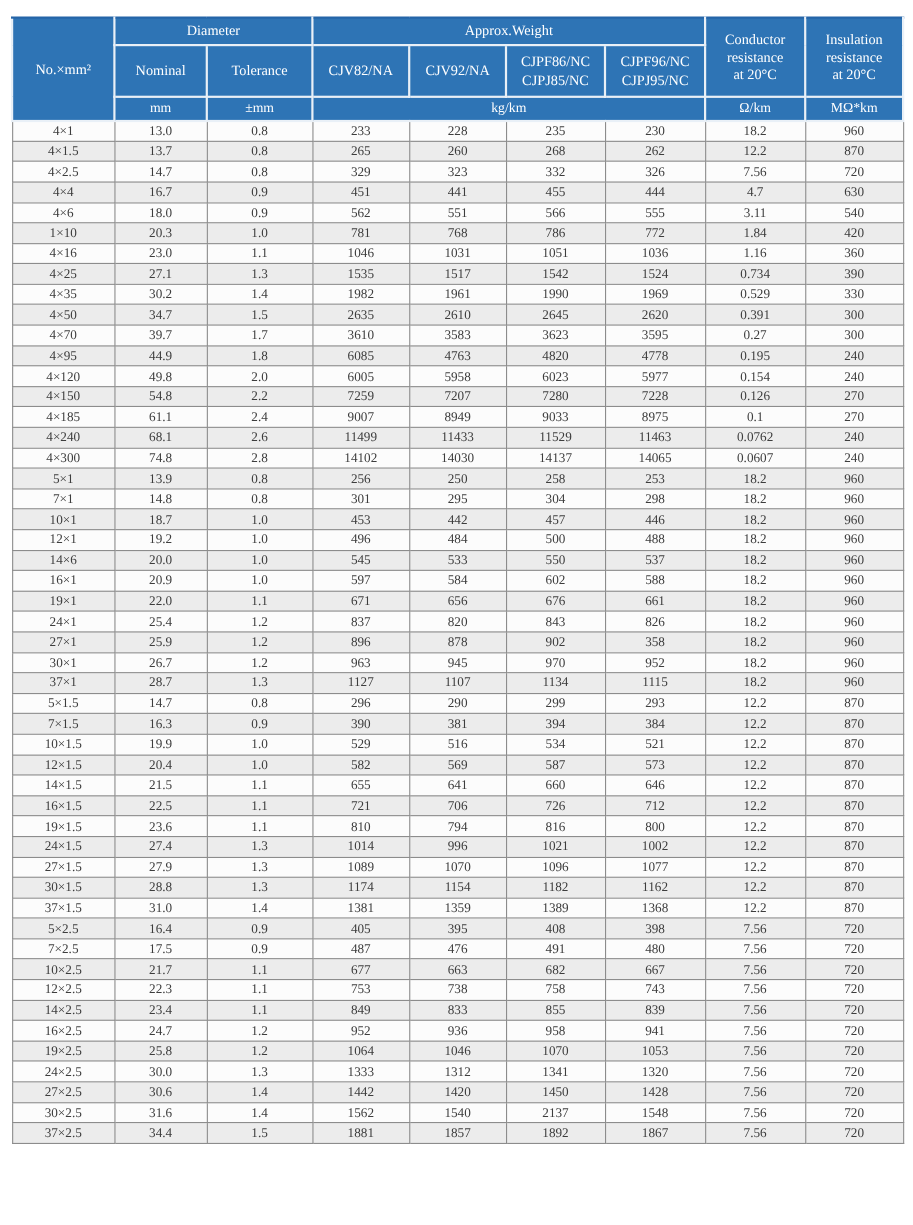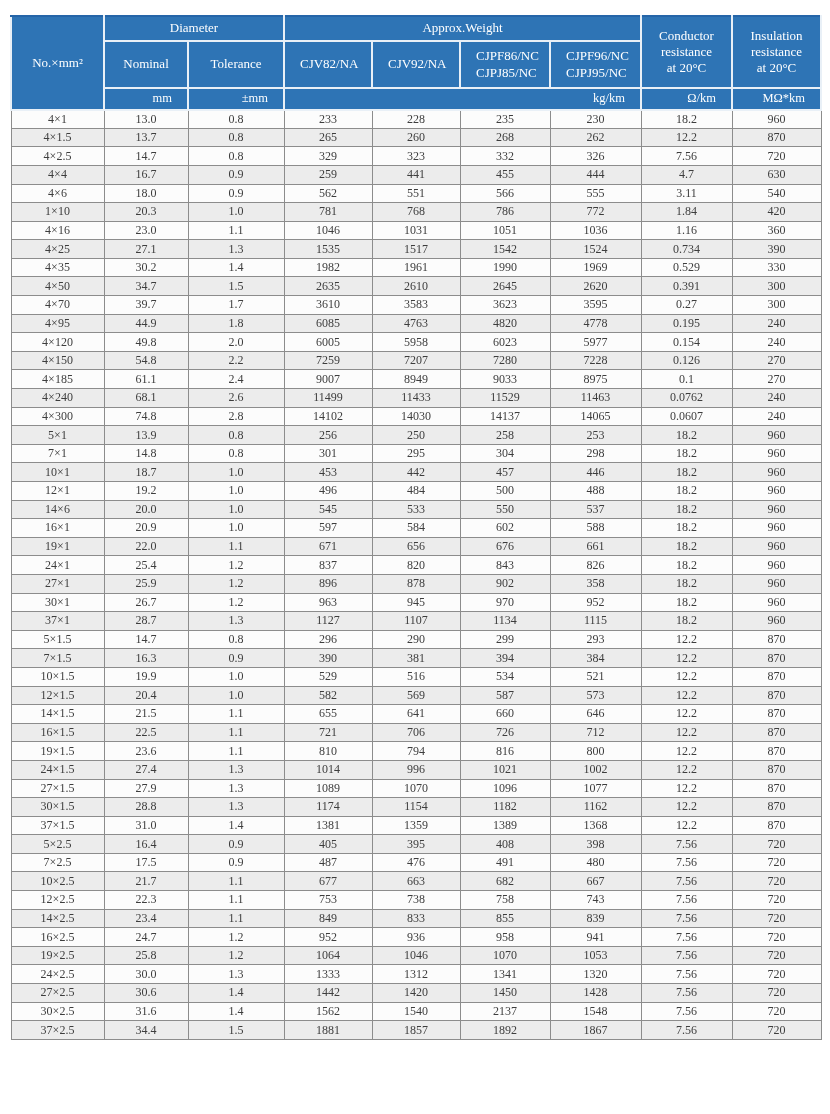--- a/index.html
+++ b/index.html
@@ -21,25 +21,25 @@
   thead th {
     background:#2e74b5;
     color:#ffffff;
     font-weight:normal;
     font-size:13px;
     line-height:1.25;
     text-align:center;
     vertical-align:middle;
     border:2px solid #e9f0f7;
     border-top:2px solid #2565a8;
-    padding:2px 15px;
+    padding:2px 1px;
   }
   thead tr.band1 th { height:25px; }
   thead tr.band2 th { height:47px; }
-  thead tr.units th { height:17px; font-size:12.5px;text-align:right; }
+  thead tr.units th { height:17px; font-size:12.5px; }
   th.multiline { white-space:pre-line; }
   
   tbody td {
     border:1px solid #8c8c8c;
     text-align:center;
     vertical-align:middle;
     font-size:12px;
     color:#3d3d3d;
     height:18.6px;
     padding:0 2px;
@@ -125,21 +125,21 @@
           <td>323</td>
           <td>332</td>
           <td>326</td>
           <td>7.56</td>
           <td>720</td>
         </tr>
         <tr>
           <td>4×4</td>
           <td>16.7</td>
           <td>0.9</td>
-          <td>259</td>
+          <td>451</td>
           <td>441</td>
           <td>455</td>
           <td>444</td>
           <td>4.7</td>
           <td>630</td>
         </tr>
         <tr>
           <td>4×6</td>
           <td>18.0</td>
           <td>0.9</td>

